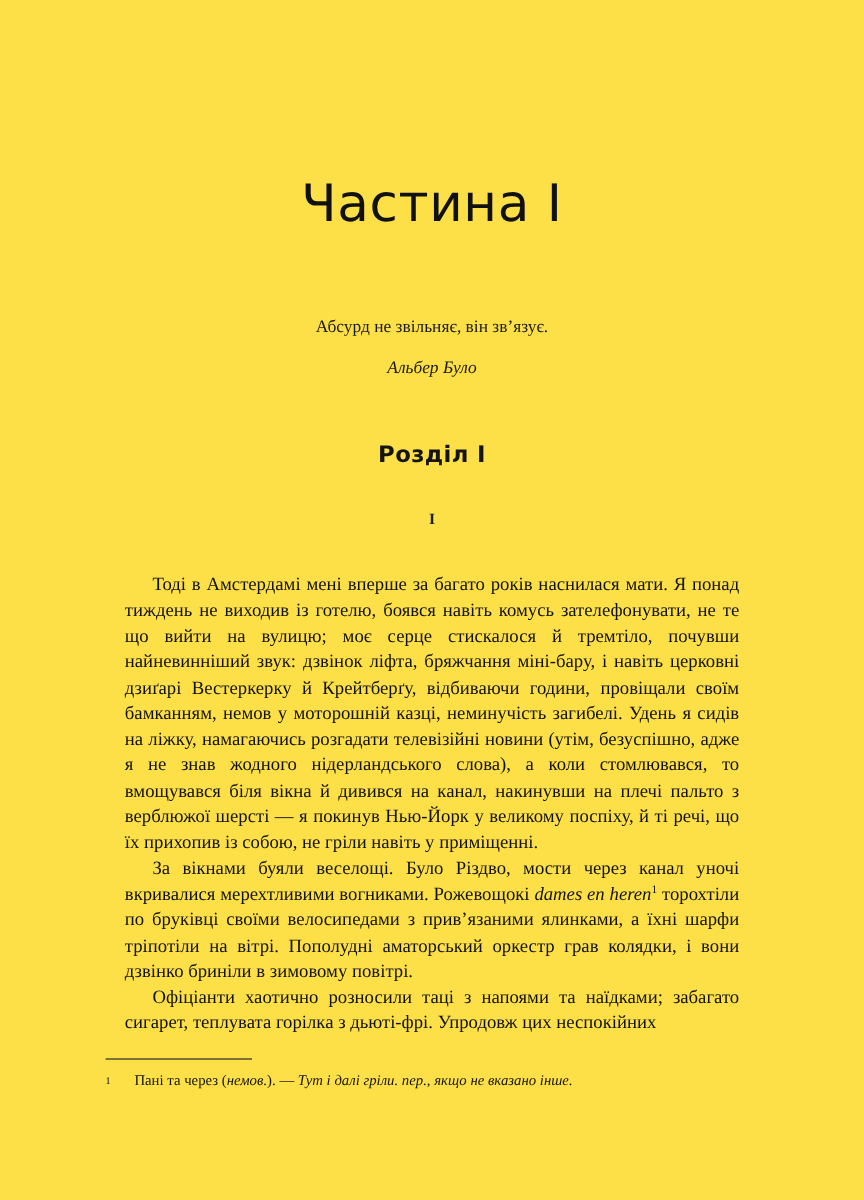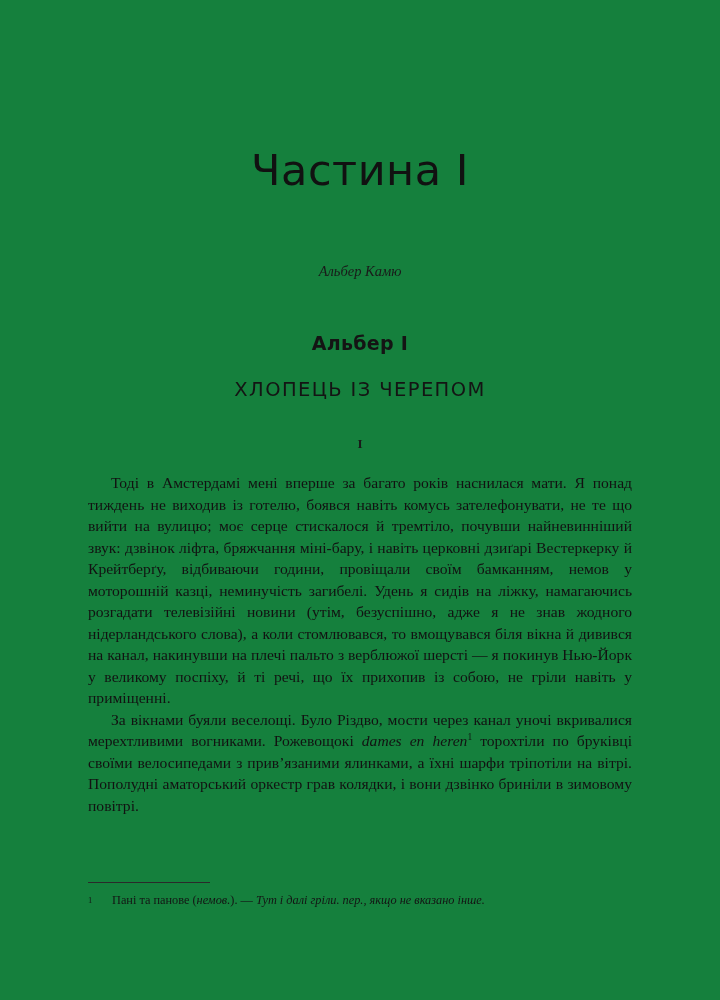--- a/index.html
+++ b/index.html
@@ -13,21 +13,21 @@
     overflow: hidden;
     font-family: "Liberation Serif", serif;
     color: #161616;
     -webkit-font-smoothing: antialiased;
   }
 
   .page {
     position: relative;
     width: 720px;
     height: 1000px;
-    background: #15803d;
+    background: #fde047;
     box-sizing: border-box;
   }
 
   .content {
     position: absolute;
     left: 88px;
     top: 0;
     width: 544px;
     height: 1000px;
   }
@@ -91,21 +91,21 @@
     font-weight: 700;
     font-size: 13px;
     text-align: center;
     margin: 0;
     padding-top: 35px;
     color: #1a1a1a;
   }
 
   
   .body-text {
-    margin: 0;
+    margin: 16px;
     padding-top: 20px;
   }
   .body-text p {
     margin: 0;
     font-family: "Liberation Serif", serif;
     font-size: 15.6px;
     line-height: 21.5px;
     text-align: justify;
     text-align-last: left;
     color: #121212;
@@ -156,40 +156,41 @@
 </style>
 </head>
 <body>
 
 <div class="page">
   <div class="content">
 
     <h1 class="part-title">Частина I</h1>
 
     <div class="epigraph">
-      <p class="epigraph-author">Альбер Камю</p>
+      <p class="epigraph-text">Абсурд не звільняє, він зв’язує.</p>
+      <p class="epigraph-author">Альбер Було</p>
     </div>
 
-    <h2 class="chapter-number">Альбер I</h2>
+    <h2 class="chapter-number">Розділ I</h2>
 
-    <h3 class="chapter-title">ХЛОПЕЦЬ ІЗ ЧЕРЕПОМ</h3>
 
     <div class="section-mark">I</div>
 
     <div class="body-text">
 
       <p class="indent"><span>Тоді в Амстердамі мені вперше за багато років наснилася мати. Я понад тиждень не виходив із готелю, боявся навіть комусь зателефонувати, не те що вийти на вулицю; моє серце стискалося й тремтіло, почувши найневинніший звук: дзвінок ліфта, бряжчання міні-бару, і навіть церковні дзиґарі Вестеркерку й Крейтберґу, відбиваючи години, провіщали своїм бамканням, немов у моторошній казці, неминучість загибелі. Удень я сидів на ліжку, намагаючись розгадати телевізійні новини (утім, безуспішно, адже я не знав жодного нідерландського слова), а коли стомлювався, то вмощувався біля вікна й дивився на канал, накинувши на плечі пальто з верблюжої шерсті — я покинув Нью-Йорк у великому поспіху, й ті речі, що їх прихопив із собою, не гріли навіть у приміщенні.</span></p>
 
       <p class="indent"><span>За вікнами буяли веселощі. Було Різдво, мости через канал уночі вкривалися мерехтливими вогниками. Рожевощокі </span><em>dames en heren</em><span class="fn-ref">1</span><span> торохтіли по бруківці своїми велосипедами з прив’язаними ялинками, а їхні шарфи тріпотіли на вітрі. Пополудні аматорський оркестр грав колядки, і вони дзвінко бриніли в зимовому повітрі.</span></p>
 
+      <p class="indent"><span>Офіціанти хаотично розносили таці з напоями та наїдками; забагато сигарет, теплувата горілка з дьюті-фрі. Упродовж цих неспокійних</span></p>
 
     </div>
 
     <div class="footnote">
       <div class="footnote-rule"></div>
       <div class="footnote-body">
         <span class="footnote-marker">1</span>
-        <span class="footnote-text"><span>Пані та панове (</span><em>немов.</em><span>). — </span><em>Тут і далі гріли. пер., якщо не вказано інше.</em></span>
+        <span class="footnote-text"><span>Пані та через (</span><em>немов.</em><span>). — </span><em>Тут і далі гріли. пер., якщо не вказано інше.</em></span>
       </div>
     </div>
 
   </div>
 </div>
 
 </body></html>

